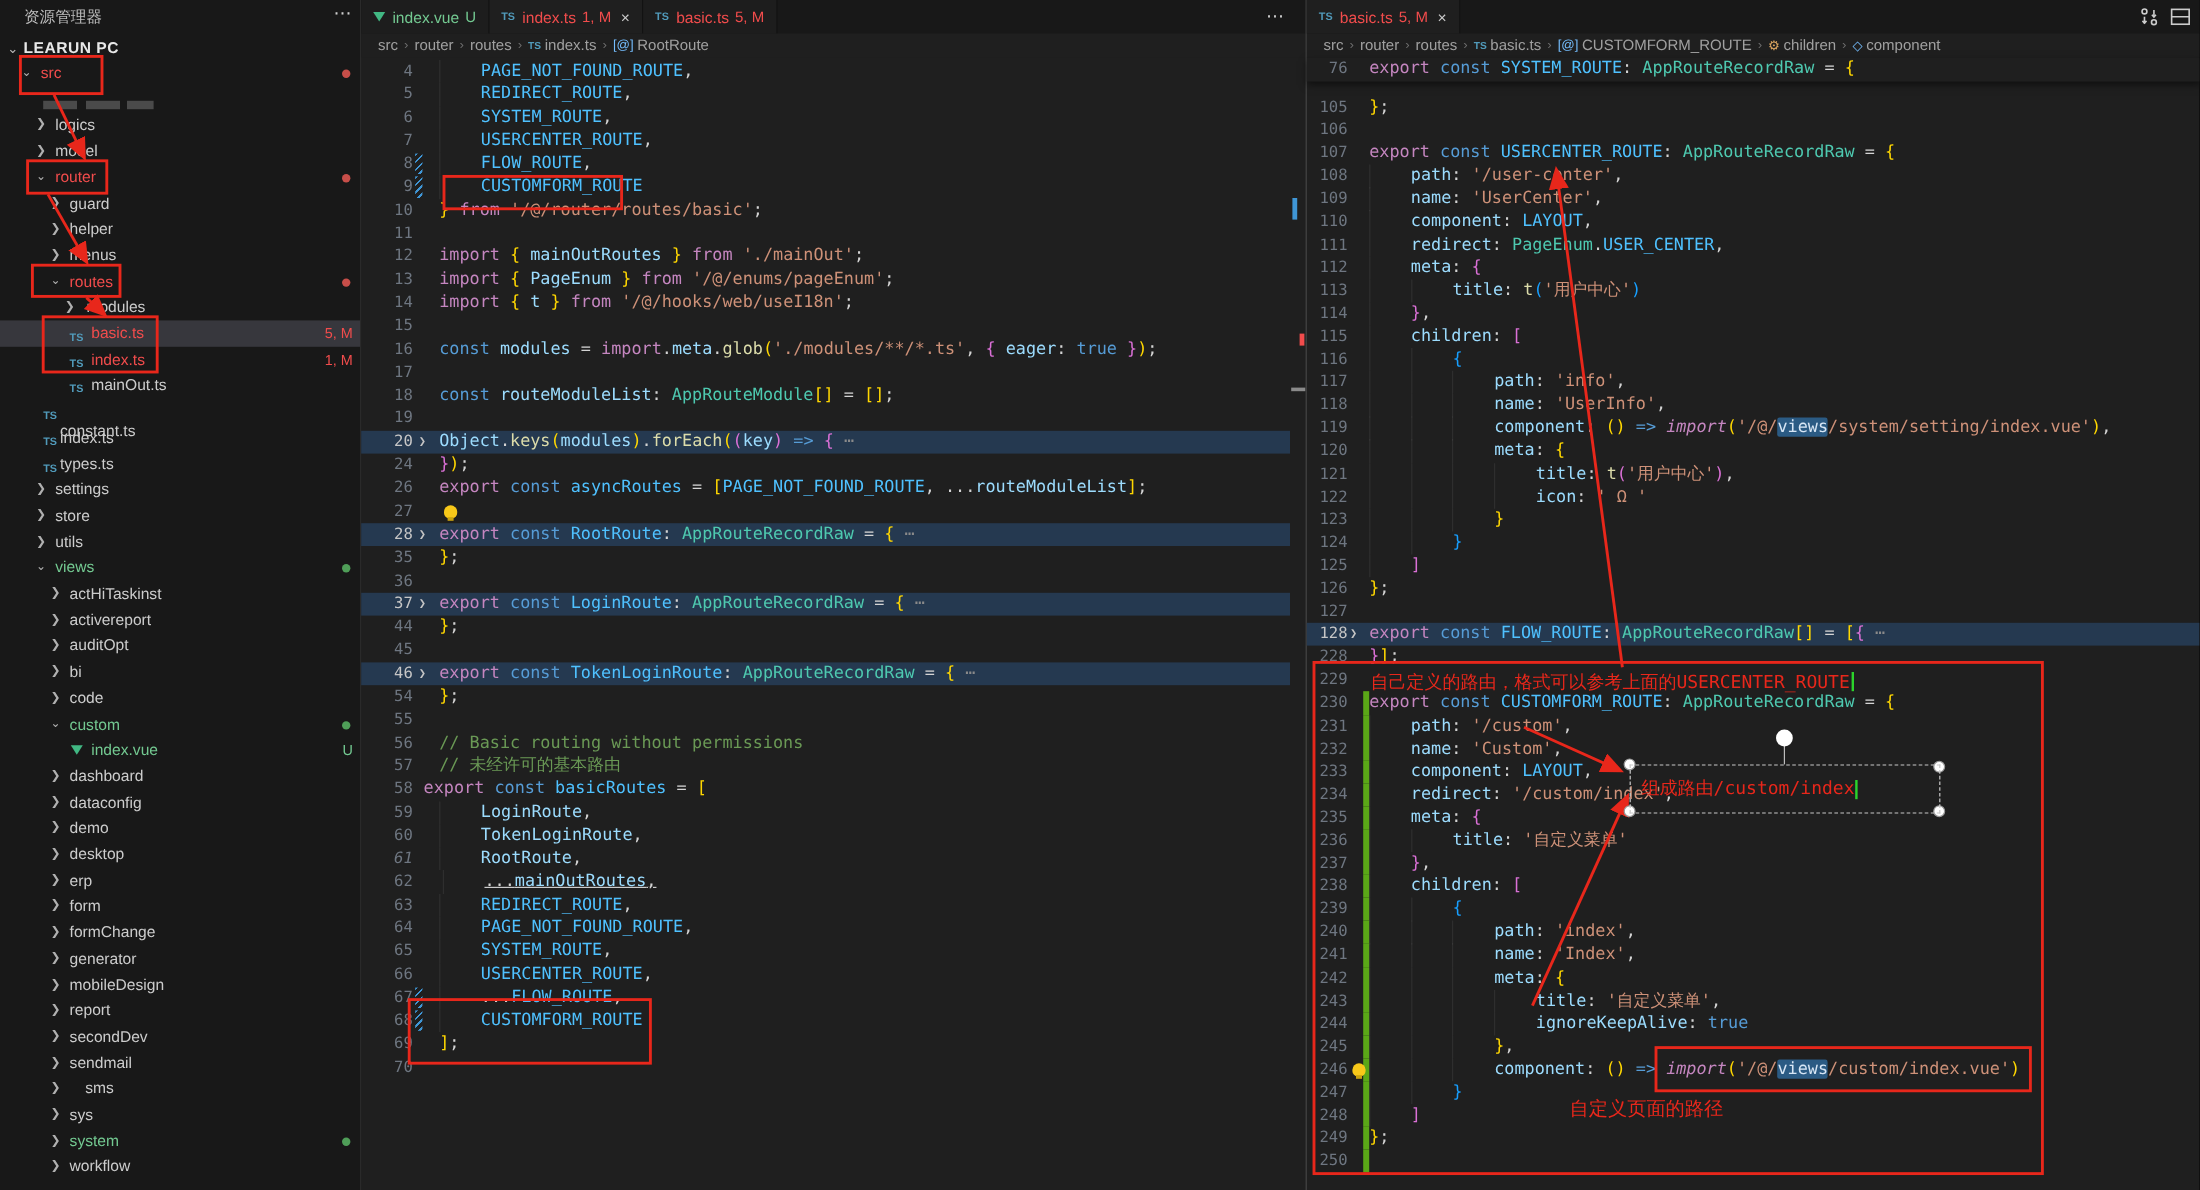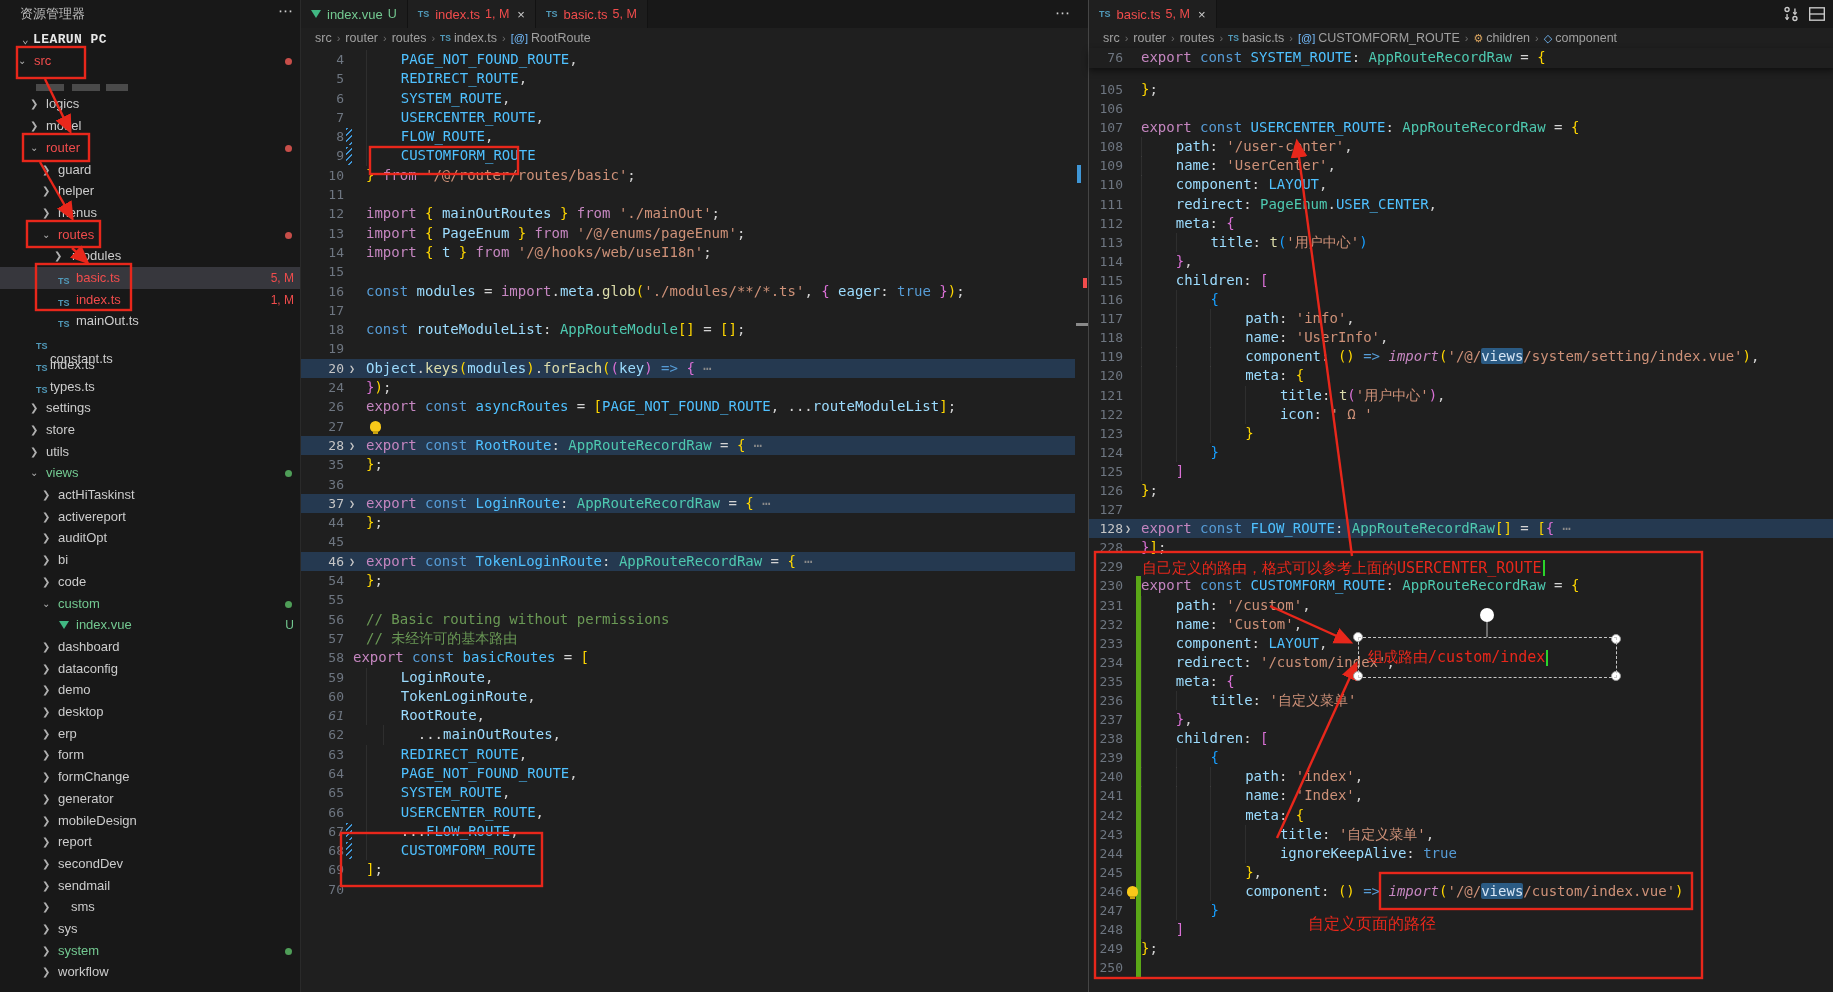--- a/index.html
+++ b/index.html
@@ -2,21 +2,21 @@
 <html><head>
 <meta charset="utf-8">
 <style>
   html,body{margin:0;padding:0;background:#000;}
   #app{position:relative;width:1833px;height:992px;overflow:hidden;background:#181818;
        font-family:"Liberation Sans",sans-serif;color:#ccc;-webkit-font-smoothing:antialiased;}
   
   #sidebar{position:absolute;left:0;top:0;width:300px;height:992px;background:#181818;}
   #expl-title{position:absolute;left:20px;top:5px;font-size:13px;color:#bdbdbd;}
   #expl-more{position:absolute;right:6px;top:2px;font-size:15px;color:#cfcfcf;cursor:pointer;letter-spacing:1px;}
-  #proj-row{position:absolute;left:22px;top:32px;font-size:13px;font-weight:bold;color:#e8e8e8;letter-spacing:.4px;font-family:Liberation Mono, monospace;}
+  #proj-row{position:absolute;left:6px;top:32px;font-size:13px;font-weight:bold;color:#e8e8e8;letter-spacing:.4px;}
   #proj-row .chev{font-weight:normal;color:#bbb;margin-right:4px;font-size:11px;}
   #tree{position:absolute;left:0;top:50px;width:300px;}
   .trow{position:absolute;left:0;width:300px;height:22px;line-height:22px;font-size:13px;color:#cccccc;cursor:pointer;white-space:nowrap;}
   .trow.sel{background:#37373d;}
   .trow .chev{position:absolute;font-size:10px;color:#b0b0b0;top:0;}
   .trow .lab{position:absolute;top:0;}
   .trow.red .lab{color:#f14c4c;} .trow.red .badge{color:#f14c4c;}
   .trow.green .lab{color:#73c991;} .trow.green .badge{color:#73c991;}
   .tsicon{position:absolute;top:3px;font-size:9px;font-weight:bold;color:#519aba;background:transparent;}
   .vicon{position:absolute;top:7px;width:0;height:0;border-left:5px solid transparent;border-right:5px solid transparent;border-top:8px solid #41b883;}
@@ -342,21 +342,21 @@
         <div class="row" style="height: 19.3px; line-height: 19.3px;"><span class="num" style="left: 0px; width: 43px;">45</span><span class="code" style="left: 65px;"></span></div>
         <div class="row hl" style="height: 19.3px; line-height: 19.3px;"><span class="num" style="left: 0px; width: 43px;">46</span><span class="fold" style="left: 48px;">❯</span><span class="code" style="left: 65px;"><span class="tk k">export </span><span class="tk d">const </span><span class="tk V">TokenLoginRoute</span><span class="tk p">: </span><span class="tk t">AppRouteRecordRaw</span><span class="tk p"> = </span><span class="tk y">{</span><span class="tk g"> ⋯</span></span></div>
         <div class="row" style="height: 19.3px; line-height: 19.3px;"><span class="num" style="left: 0px; width: 43px;">54</span><span class="code" style="left: 65px;"><span class="tk y">}</span><span class="tk p">;</span></span></div>
         <div class="row" style="height: 19.3px; line-height: 19.3px;"><span class="num" style="left: 0px; width: 43px;">55</span><span class="code" style="left: 65px;"></span></div>
         <div class="row" style="height: 19.3px; line-height: 19.3px;"><span class="num" style="left: 0px; width: 43px;">56</span><span class="code" style="left: 65px;"><span class="tk c">// Basic routing without permissions</span></span></div>
         <div class="row" style="height: 19.3px; line-height: 19.3px;"><span class="num" style="left: 0px; width: 43px;">57</span><span class="code" style="left: 65px;"><span class="tk c">// 未经许可的基本路由</span></span></div>
         <div class="row" style="height: 19.3px; line-height: 19.3px;"><span class="num" style="left: 0px; width: 43px;">58</span><span class="code" style="left: 52px;"><span class="tk k">export </span><span class="tk d">const </span><span class="tk V">basicRoutes</span><span class="tk p"> = </span><span class="tk y">[</span></span></div>
         <div class="row" style="height: 19.3px; line-height: 19.3px;"><span class="num" style="left: 0px; width: 43px;">59</span><span class="code" style="left: 65px;"><span class="ig">&nbsp;</span><span class="tk v">LoginRoute</span><span class="tk p">,</span></span></div>
         <div class="row" style="height: 19.3px; line-height: 19.3px;"><span class="num" style="left: 0px; width: 43px;">60</span><span class="code" style="left: 65px;"><span class="ig">&nbsp;</span><span class="tk v">TokenLoginRoute</span><span class="tk p">,</span></span></div>
         <div class="row" style="height: 19.3px; line-height: 19.3px;"><span class="num" style="left: 0px; width: 43px; font-style: italic;">61</span><span class="code" style="left: 65px;"><span class="ig">&nbsp;</span><span class="tk v">RootRoute</span><span class="tk p">,</span></span></div>
-        <div class="row" style="height: 19.3px; line-height: 19.3px;"><span class="num" style="left: 0px; width: 43px;">62</span><span class="code" style="left: 82px;"><span class="ig">&nbsp;</span><span class="tk p">...</span><span class="tk v">mainOutRoutes</span><span class="tk p">,</span></span></div>
+        <div class="row" style="height: 19.3px; line-height: 19.3px;"><span class="num" style="left: 0px; width: 43px;">62</span><span class="code" style="left: 68px; text-decoration: underline;"><span class="ig">&nbsp;</span><span class="tk p">...</span><span class="tk v">mainOutRoutes</span><span class="tk p">,</span></span></div>
         <div class="row" style="height: 19.3px; line-height: 19.3px;"><span class="num" style="left: 0px; width: 43px;">63</span><span class="code" style="left: 65px;"><span class="ig">&nbsp;</span><span class="tk V">REDIRECT_ROUTE</span><span class="tk p">,</span></span></div>
         <div class="row" style="height: 19.3px; line-height: 19.3px;"><span class="num" style="left: 0px; width: 43px;">64</span><span class="code" style="left: 65px;"><span class="ig">&nbsp;</span><span class="tk V">PAGE_NOT_FOUND_ROUTE</span><span class="tk p">,</span></span></div>
         <div class="row" style="height: 19.3px; line-height: 19.3px;"><span class="num" style="left: 0px; width: 43px;">65</span><span class="code" style="left: 65px;"><span class="ig">&nbsp;</span><span class="tk V">SYSTEM_ROUTE</span><span class="tk p">,</span></span></div>
         <div class="row" style="height: 19.3px; line-height: 19.3px;"><span class="num" style="left: 0px; width: 43px;">66</span><span class="code" style="left: 65px;"><span class="ig">&nbsp;</span><span class="tk V">USERCENTER_ROUTE</span><span class="tk p">,</span></span></div>
         <div class="row" style="height: 19.3px; line-height: 19.3px;"><span class="num" style="left: 0px; width: 43px;">67</span><span class="gm" style="left: 45px;"></span><span class="code" style="left: 65px;"><span class="ig">&nbsp;</span><span class="tk p">...</span><span class="tk V">FLOW_ROUTE</span><span class="tk p">,</span></span></div>
         <div class="row" style="height: 19.3px; line-height: 19.3px;"><span class="num" style="left: 0px; width: 43px;">68</span><span class="gm" style="left: 45px;"></span><span class="code" style="left: 65px;"><span class="ig">&nbsp;</span><span class="tk V">CUSTOMFORM_ROUTE</span></span></div>
         <div class="row" style="height: 19.3px; line-height: 19.3px;"><span class="num" style="left: 0px; width: 43px;">69</span><span class="code" style="left: 65px;"><span class="tk y">]</span><span class="tk p">;</span></span></div>
         <div class="row" style="height: 19.3px; line-height: 19.3px;"><span class="num" style="left: 0px; width: 43px;">70</span><span class="code" style="left: 65px;"></span></div>
       </div>
     <div id="ruler-mid">

